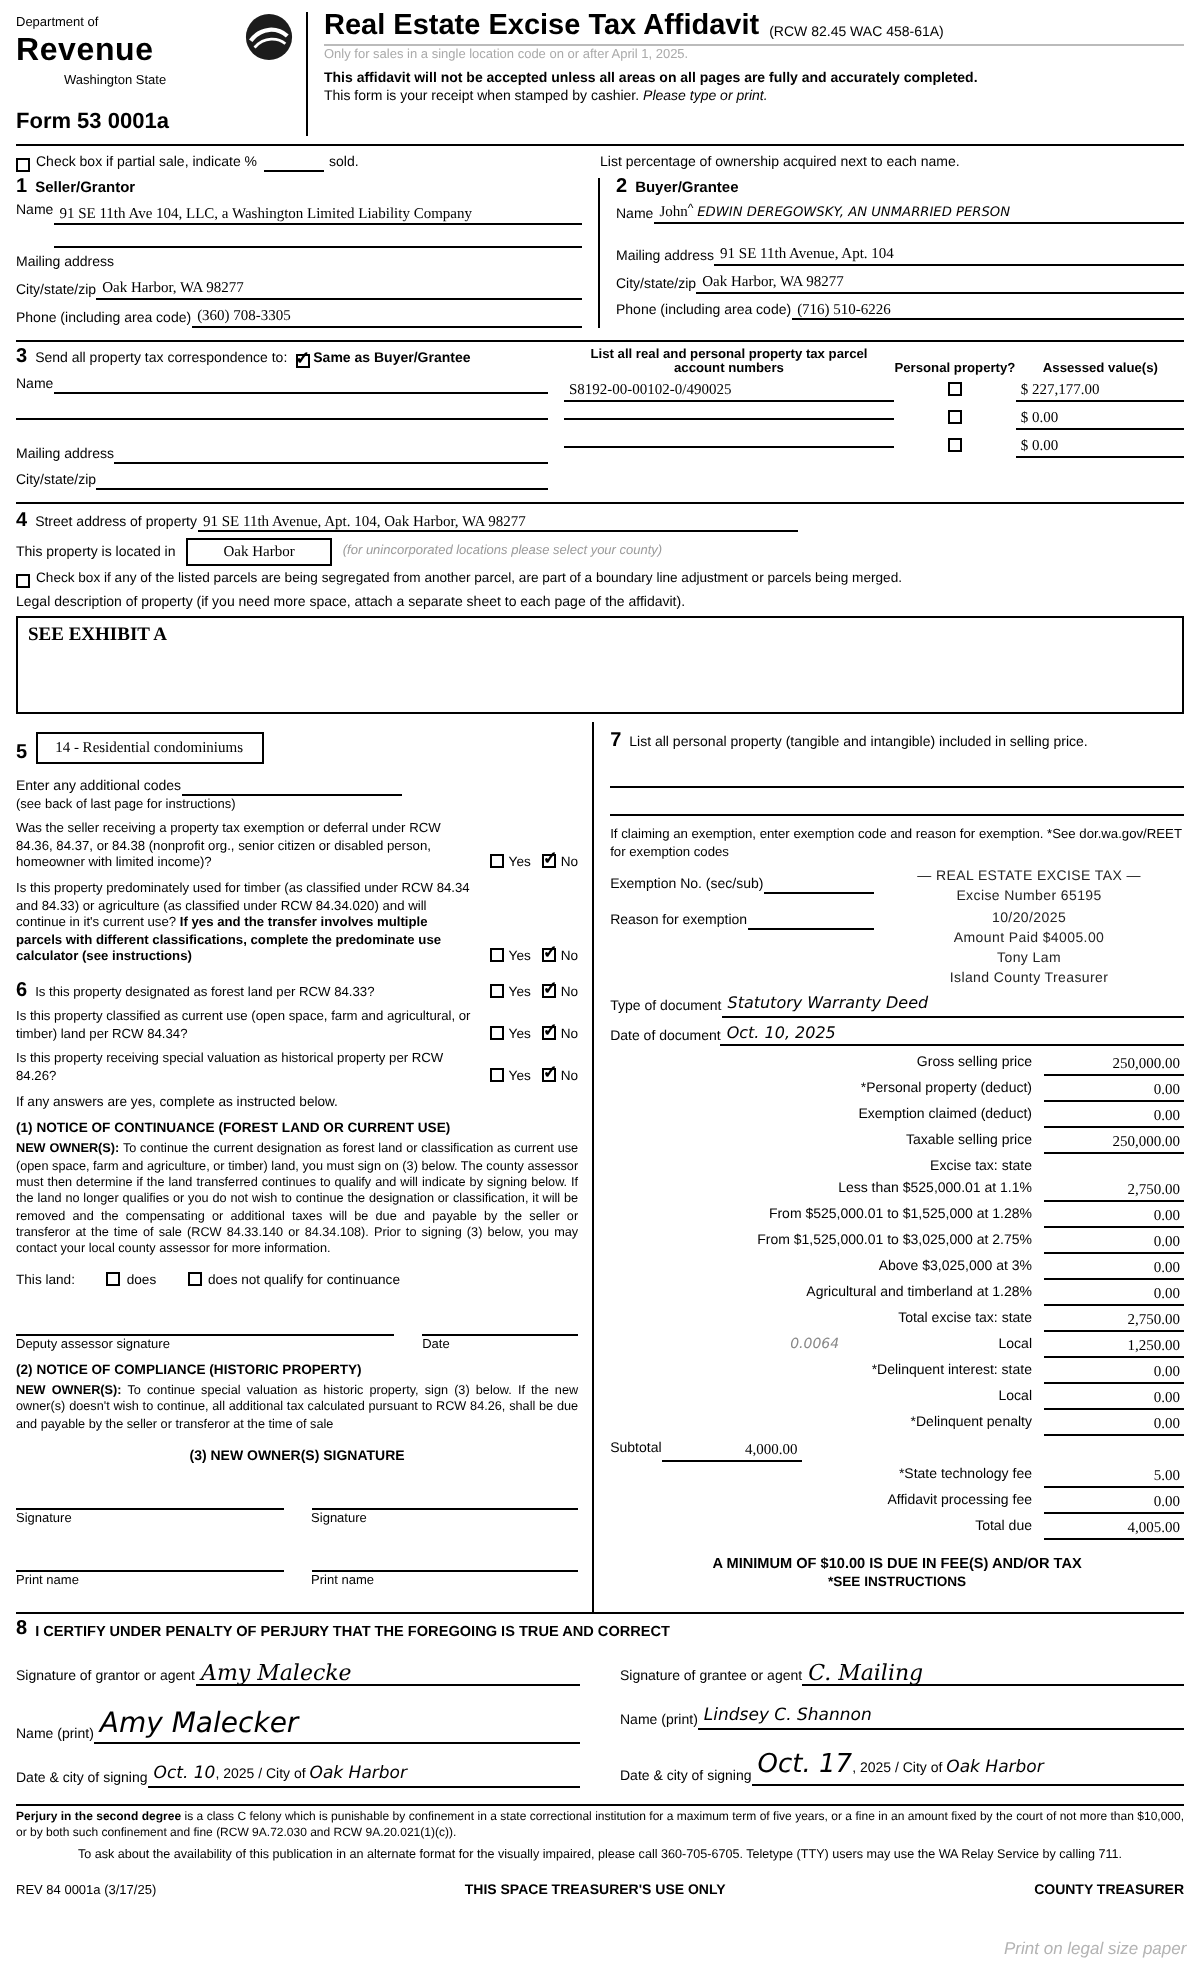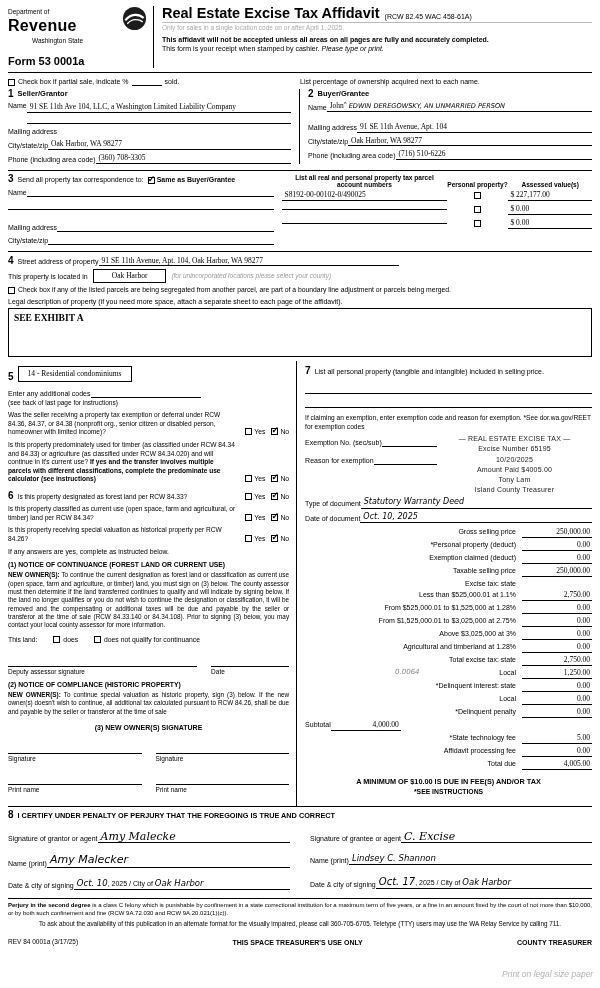--- a/index.html
+++ b/index.html
@@ -463,39 +463,39 @@
       <span class="b" style="font-size:7.3px">I CERTIFY UNDER PENALTY OF PERJURY THAT THE FOREGOING IS TRUE AND CORRECT</span>
     </div>
     <div class="s8cols">
       <div class="s8col">
         <div class="s8row">
             <span class="lbl">Signature of grantor or agent</span>
             <span class="fill script">Amy Malecke</span>
           </div>
         <div class="s8row">
             <span class="lbl">Name (print)</span>
-            <span class="fill hand" style="font-size:11px">Amy Malecker</span>
+            <span class="fill hand" style="font-size:14px">Amy Malecker</span>
           </div>
         <div class="s8row">
             <span class="lbl">Date &amp; city of signing</span>
             <span class="fill"><span class="hand" style="font-size:8.5px">Oct. 10</span><span>, 2025 / City of</span> <span class="hand" style="font-size:8.5px">Oak Harbor</span></span>
           </div>
       </div>
       <div class="s8col">
         <div class="s8row">
             <span class="lbl">Signature of grantee or agent</span>
-            <span class="fill script">C. Excise</span>
+            <span class="fill script">C. Mailing</span>
           </div>
         <div class="s8row">
             <span class="lbl">Name (print)</span>
             <span class="fill hand" style="font-size:8.5px">Lindsey C. Shannon</span>
           </div>
         <div class="s8row">
             <span class="lbl">Date &amp; city of signing</span>
-            <span class="fill"><span class="hand" style="font-size:10px">Oct. 17</span><span>, 2025 / City of</span> <span class="hand" style="font-size:8.5px">Oak Harbor</span></span>
+            <span class="fill"><span class="hand" style="font-size:13px">Oct. 17</span><span>, 2025 / City of</span> <span class="hand" style="font-size:8.5px">Oak Harbor</span></span>
           </div>
       </div>
     </div>
   </div>
 
   <div class="perjury"><span class="b">Perjury in the second degree</span><span> is a class C felony which is punishable by confinement in a state correctional institution for a maximum term of five years, or a fine in an amount fixed by the court of not more than $10,000, or by both such confinement and fine (RCW 9A.72.030 and RCW 9A.20.021(1)(c)).</span></div>
   <div class="altformat">To ask about the availability of this publication in an alternate format for the visually impaired, please call 360-705-6705. Teletype (TTY) users may use the WA Relay Service by calling 711.</div>
   <div class="botrow">
     <span style="font-size:6.5px">REV 84 0001a (3/17/25)</span>
     <span class="b">THIS SPACE TREASURER'S USE ONLY</span>

